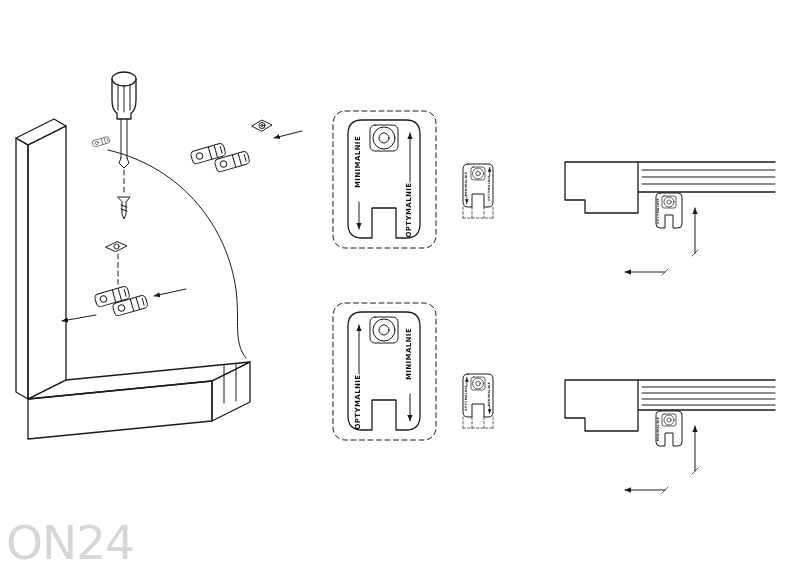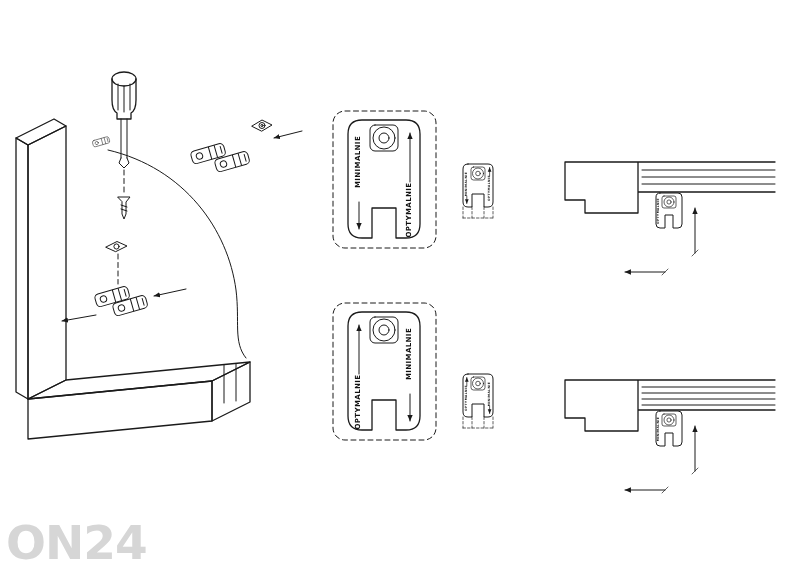--- a/index.html
+++ b/index.html
@@ -6,21 +6,21 @@
   html,body{margin:0;padding:0;background:#fff}
   .canvas{position:relative;width:792px;height:566px;background:#ffffff;overflow:hidden;
           font-family:"DejaVu Sans",sans-serif}
   svg{display:block}
   .ln{stroke:#1a1a1a;fill:none;stroke-width:1.3;stroke-linecap:round;stroke-linejoin:round}
   .thin{stroke-width:1}
   .xthin{stroke-width:.7}
   .dash{stroke-dasharray:5 3.5}
   .dash2{stroke-dasharray:2.5 2}
   text{fill:#111;stroke:none;font-family:"DejaVu Sans",sans-serif;font-weight:700;letter-spacing:.4px}
-  .watermark{position:absolute;left:6px;bottom:0;font-size:47px;font-weight:700;
+  .watermark{position:absolute;left:6px;bottom:0;font-size:47px;font-weight:400;
              color:#d6d6d6;letter-spacing:-1px;line-height:1;user-select:none;
              font-family:"DejaVu Sans",sans-serif}
 </style>
 </head>
 <body>
 
 <div class="canvas">
 <svg width="792" height="566" viewBox="0 0 792 566">
   <defs>
     <marker id="ah" viewBox="0 0 10 10" refX="8.5" refY="5" markerWidth="7" markerHeight="7" orient="auto">

